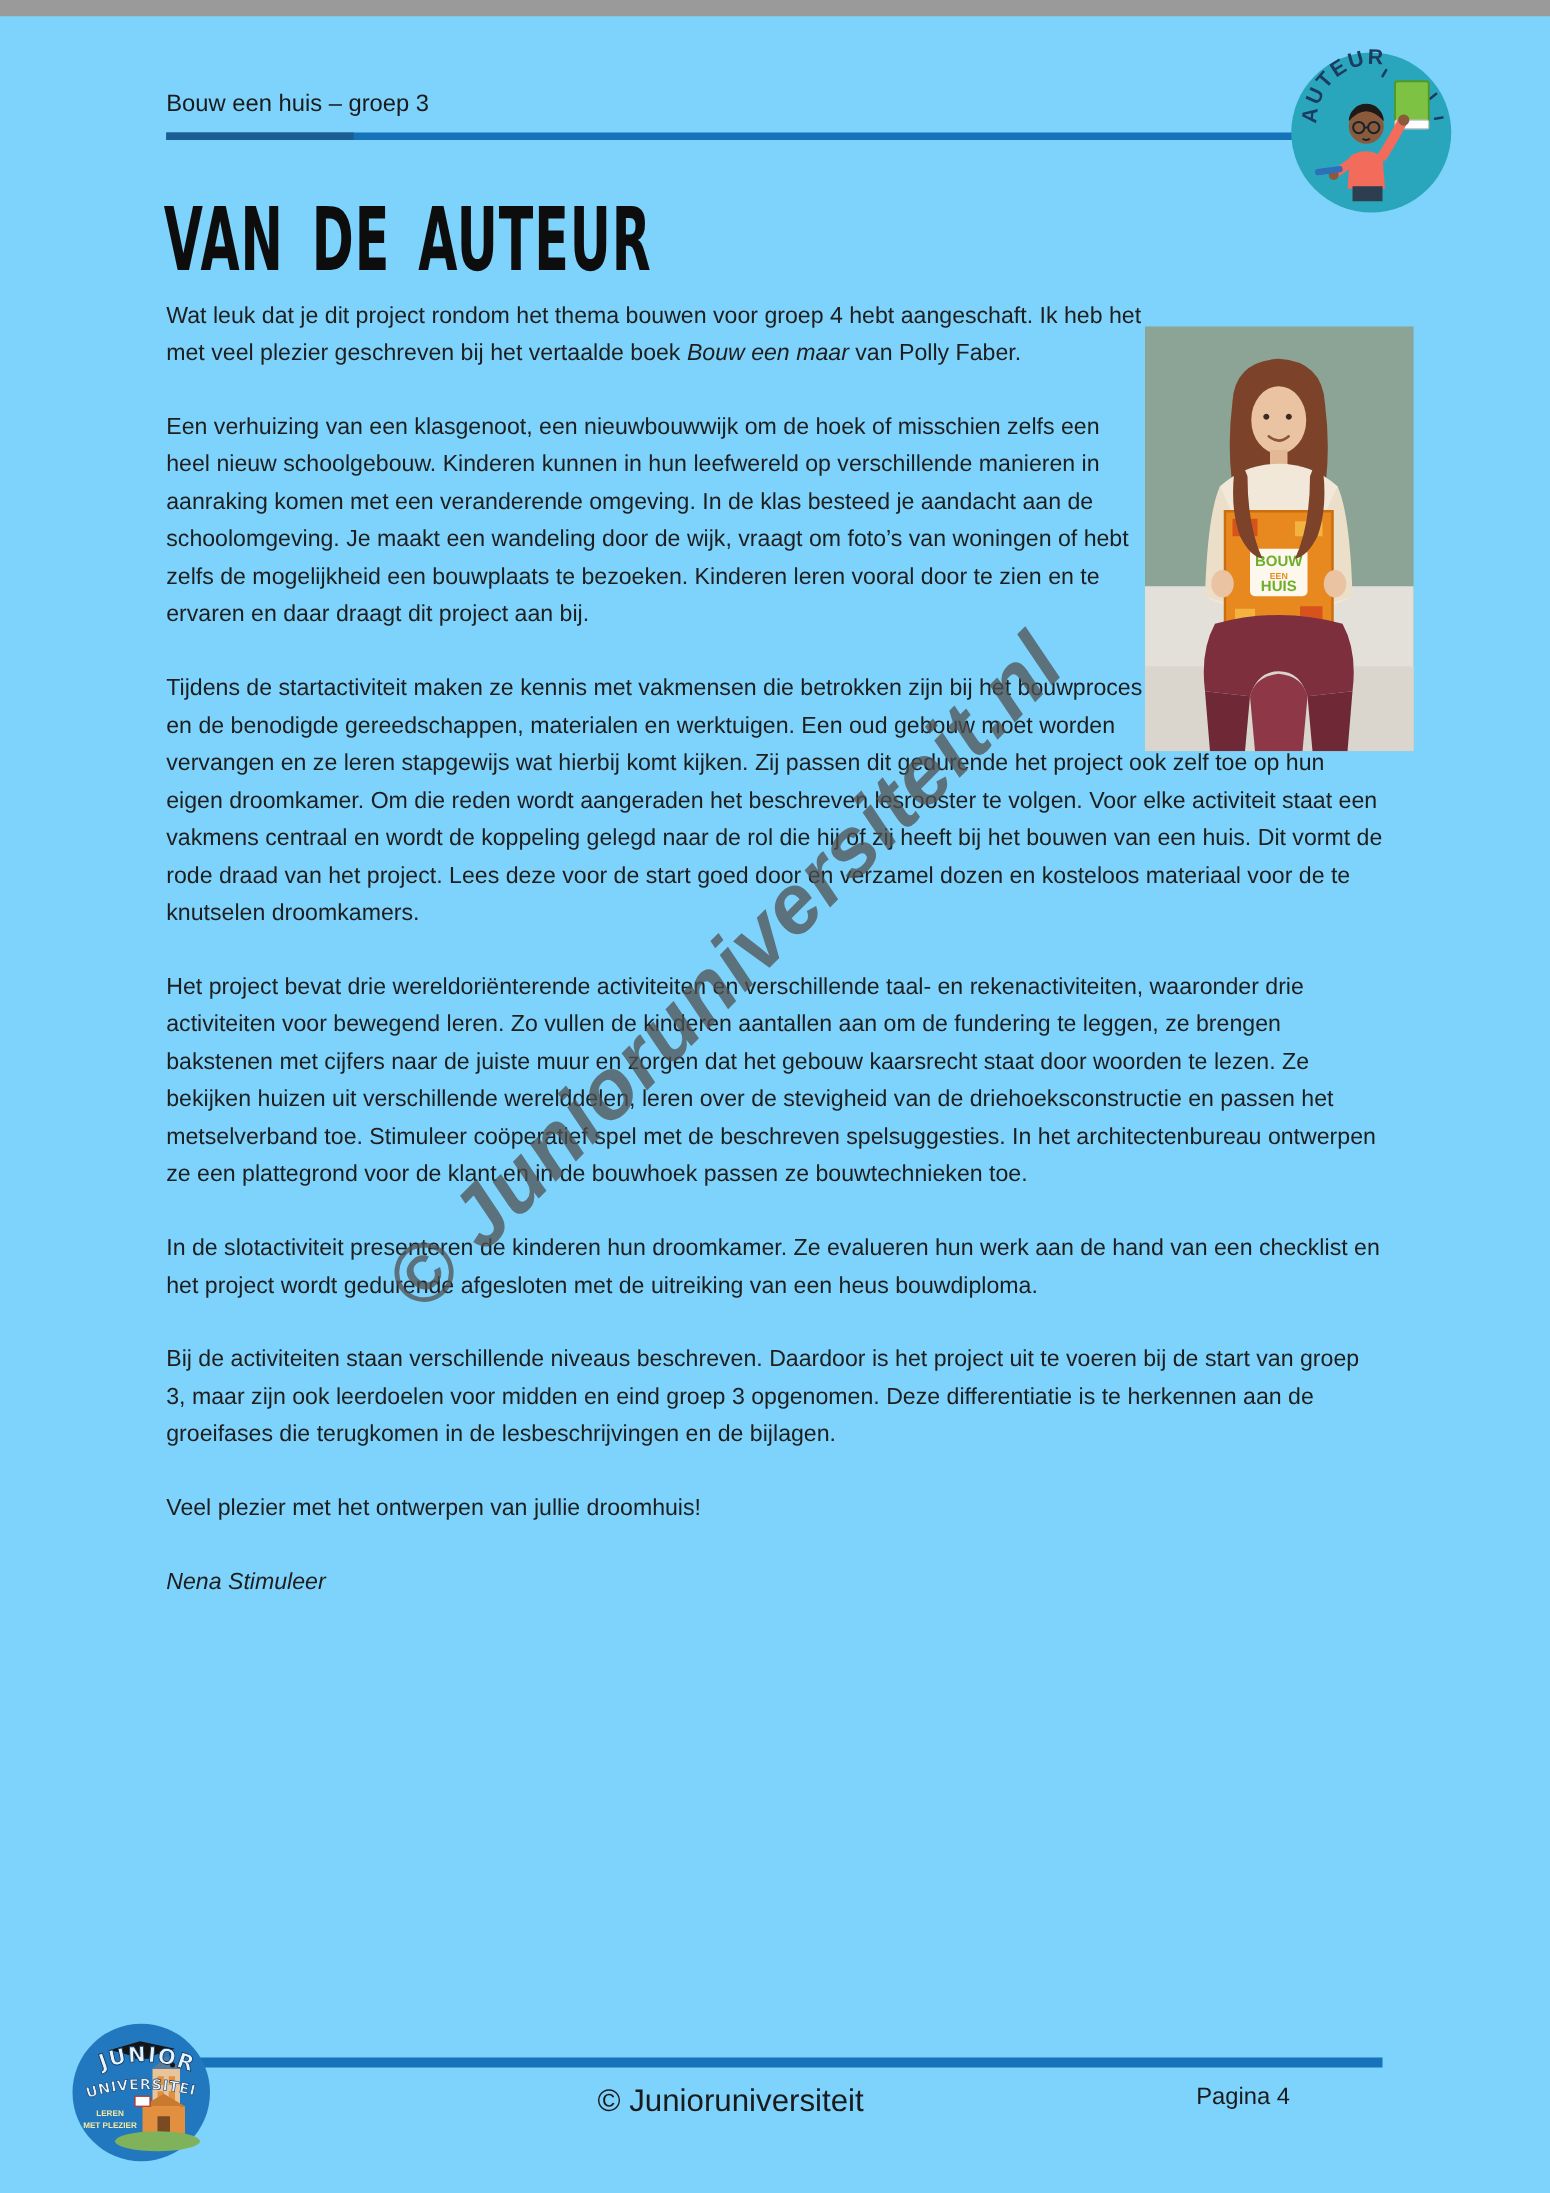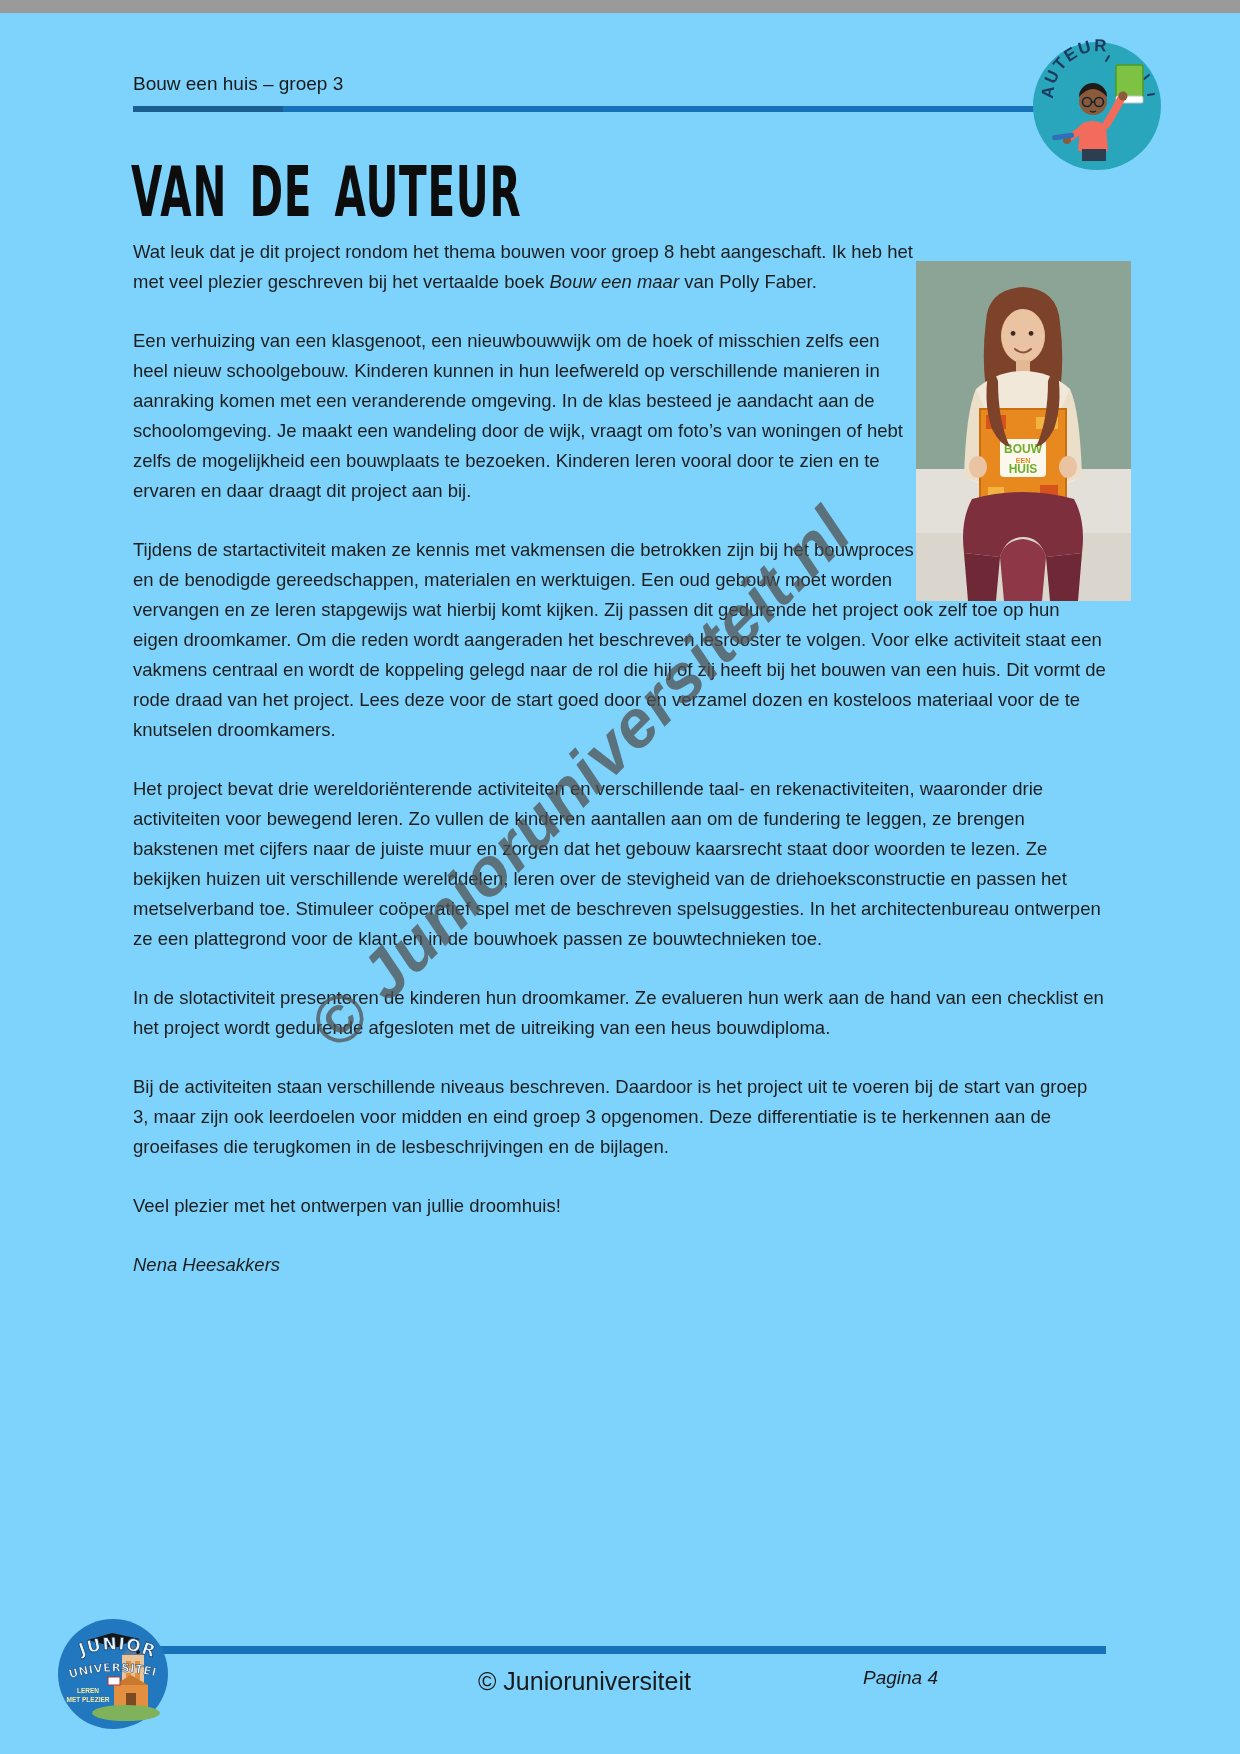--- a/index.html
+++ b/index.html
@@ -48,21 +48,21 @@
   }
   
   .footer-rule{
     position:absolute;left:115px;top:1633px;width:991px;height:8px;background:#1673B9;z-index:1;
   }
   .footer-logo{position:absolute;left:56px;top:1604px;width:114px;height:114px;z-index:2;}
   .footer-copyright{
     position:absolute;left:478px;top:1654px;font-size:25px;color:#1a1a1a;z-index:2;
   }
   .footer-page{
-    position:absolute;left:863px;top:1654px;font-size:19px;color:#1a1a1a;z-index:2;font-style:italic;
+    position:absolute;left:957px;top:1654px;font-size:19px;color:#1a1a1a;z-index:2;
   }
 </style>
 </head>
 <body>
 
 <div class="page">
 
   <div class="header-title">Bouw een huis – groep 3</div>
   <div class="header-rule">
       <span class="rule-dark"></span>
@@ -151,28 +151,28 @@
         <path d="M 56 238 Q 107 224 158 238 Q 170 260 166 292 L 130 296 Q 124 276 107 276 Q 90 276 84 296 L 48 292 Q 44 260 56 238 Z" fill="#7D2F3E"></path>
         <path d="M 84 296 Q 88 280 107 278 Q 126 280 130 296 L 126 340 L 88 340 Z" fill="#8E3847"></path>
         <path d="M 48 292 L 84 296 L 80 340 L 52 340 Z" fill="#6E2836"></path>
         <path d="M 166 292 L 130 296 L 134 340 L 162 340 Z" fill="#6E2836"></path>
 
         <path d="M 74 100 Q 66 140 76 168 Q 84 184 94 186 Q 82 160 82 120 Z" fill="#7C432A"></path>
         <path d="M 140 100 Q 148 140 138 168 Q 130 184 120 186 Q 132 160 132 120 Z" fill="#7C432A"></path>
       </svg>
     </div>
 
-    <p><span>Wat leuk dat je dit project rondom het thema bouwen voor groep 8 hebt aangeschaft. Ik heb het met veel plezier geschreven bij het vertaalde boek </span><em>Bouw een maar</em><span> van Polly Faber.</span></p>
+    <p><span>Wat leuk dat je dit project rondom het thema bouwen voor groep 4 hebt aangeschaft. Ik heb het met veel plezier geschreven bij het vertaalde boek </span><em>Bouw een maar</em><span> van Polly Faber.</span></p>
     <p>Een verhuizing van een klasgenoot, een nieuwbouwwijk om de hoek of misschien zelfs een heel nieuw schoolgebouw. Kinderen kunnen in hun leefwereld op verschillende manieren in aanraking komen met een veranderende omgeving. In de klas besteed je aandacht aan de schoolomgeving. Je maakt een wandeling door de wijk, vraagt om foto’s van woningen of hebt zelfs de mogelijkheid een bouwplaats te bezoeken. Kinderen leren vooral door te zien en te ervaren en daar draagt dit project aan bij.</p>
     <p>Tijdens de startactiviteit maken ze kennis met vakmensen die betrokken zijn bij het bouwproces en de benodigde gereedschappen, materialen en werktuigen. Een oud gebouw moet worden vervangen en ze leren stapgewijs wat hierbij komt kijken. Zij passen dit gedurende het project ook zelf toe op hun eigen droomkamer. Om die reden wordt aangeraden het beschreven lesrooster te volgen. Voor elke activiteit staat een vakmens centraal en wordt de koppeling gelegd naar de rol die hij of zij heeft bij het bouwen van een huis. Dit vormt de rode draad van het project. Lees deze voor de start goed door en verzamel dozen en kosteloos materiaal voor de te knutselen droomkamers.</p>
     <p>Het project bevat drie wereldoriënterende activiteiten en verschillende taal- en rekenactiviteiten, waaronder drie activiteiten voor bewegend leren. Zo vullen de kinderen aantallen aan om de fundering te leggen, ze brengen bakstenen met cijfers naar de juiste muur en zorgen dat het gebouw kaarsrecht staat door woorden te lezen. Ze bekijken huizen uit verschillende werelddelen, leren over de stevigheid van de driehoeksconstructie en passen het metselverband toe. Stimuleer coöperatief spel met de beschreven spelsuggesties. In het architectenbureau ontwerpen ze een plattegrond voor de klant en in de bouwhoek passen ze bouwtechnieken toe.</p>
     <p>In de slotactiviteit presenteren de kinderen hun droomkamer. Ze evalueren hun werk aan de hand van een checklist en het project wordt gedurende afgesloten met de uitreiking van een heus bouwdiploma.</p>
     <p>Bij de activiteiten staan verschillende niveaus beschreven. Daardoor is het project uit te voeren bij de start van groep 3, maar zijn ook leerdoelen voor midden en eind groep 3 opgenomen. Deze differentiatie is te herkennen aan de groeifases die terugkomen in de lesbeschrijvingen en de bijlagen.</p>
     <p>Veel plezier met het ontwerpen van jullie droomhuis!</p>
-    <p class="signature">Nena Heesakkers</p>
+    <p class="signature">Nena Stimuleer</p>
   </section>
 
   <div class="watermark">© Junioruniversiteit.nl</div>
 
   <div class="footer-rule"></div>
 
   <svg class="footer-logo" viewBox="0 0 114 114">
     <circle cx="57" cy="57" r="55" fill="#2178BE"></circle>
 
     <g>

